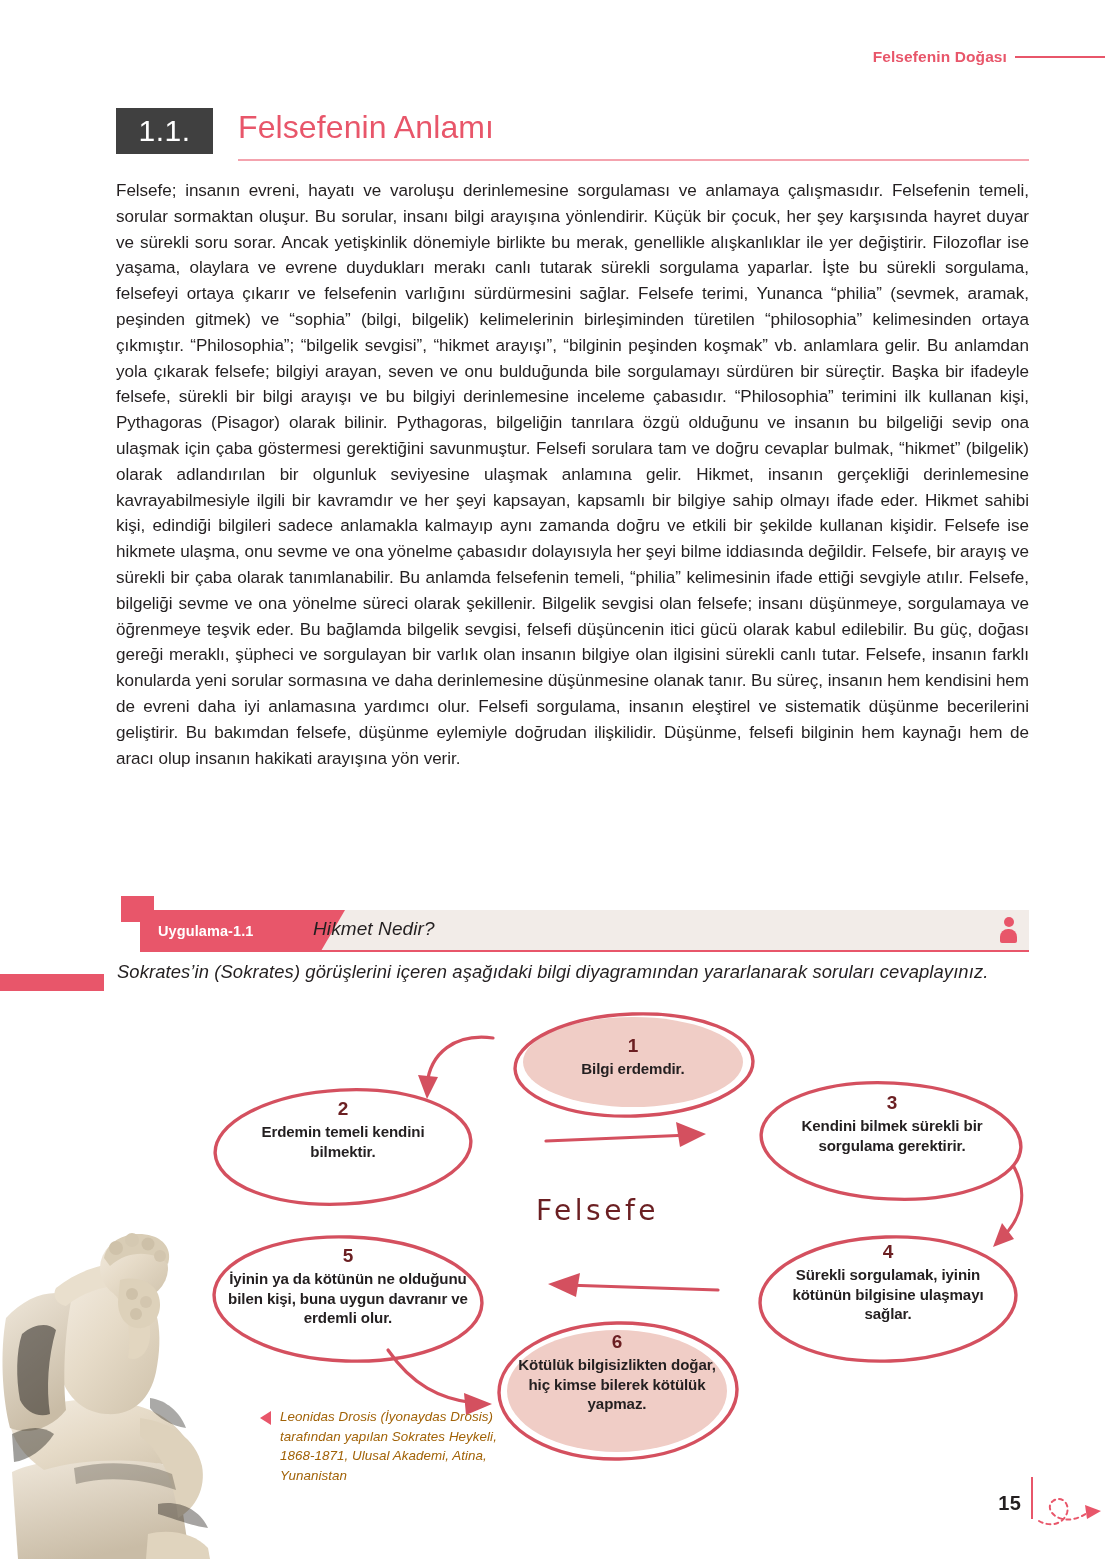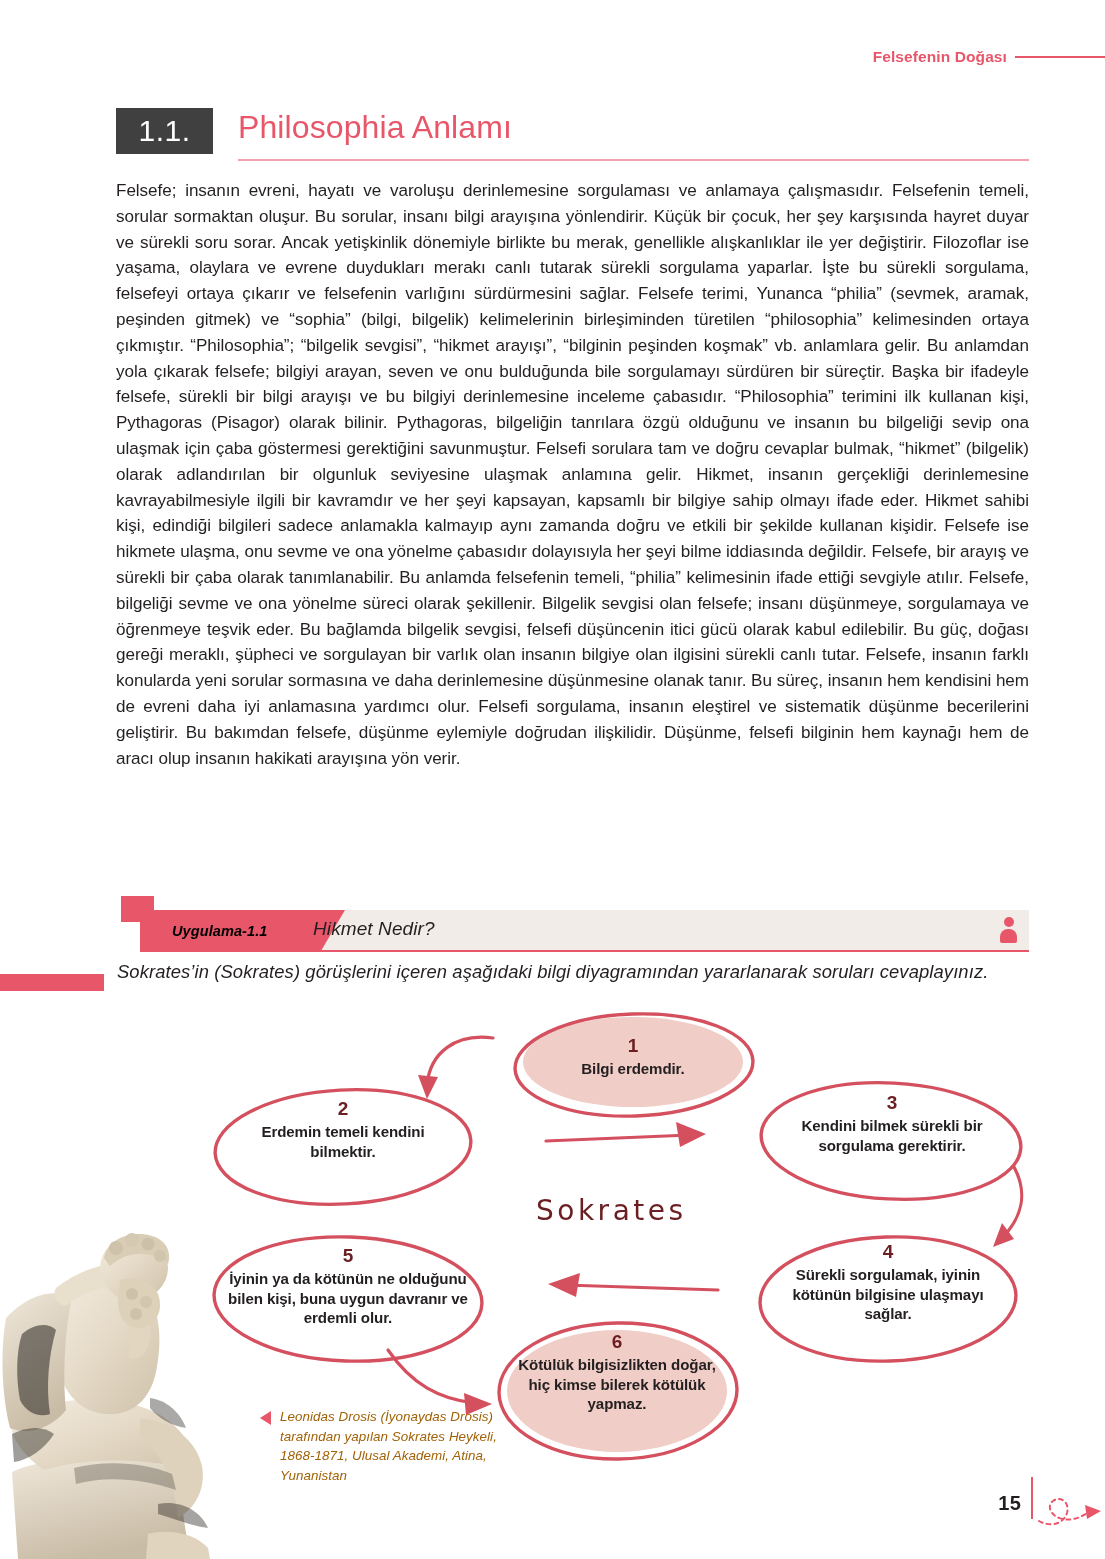--- a/index.html
+++ b/index.html
@@ -126,26 +126,25 @@
     left: 140px;
     top: 14px;
     width: 205px;
     height: 42px;
     background: #e8566a;
     clip-path: polygon(0 0, 100% 0, 88% 100%, 0 100%);
     display: flex;
     align-items: center;
   }
   .act-tab-label {
-    color: #000000;
+    color: #ffffff;
     font-size: 14.5px;
     font-weight: 700;
-    margin-left: 32px;
+    margin-left: 18px;
     letter-spacing: 0.1px;
-    font-style: italic;
   }
   .act-title {
     position: absolute;
     left: 313px;
     top: 22px;
     font-size: 19px;
     font-style: italic;
     color: #231f20;
     letter-spacing: 0.1px;
   }
@@ -289,21 +288,21 @@
 </head>
 <body>
 
 <div class="running-head">
   <span class="rh-text">Felsefenin Doğası</span>
   <span class="rh-rule"></span>
 </div>
 
 <div class="section-head">
   <div class="sec-num">1.1.</div>
-  <div class="sec-title">Philosophia Anlamı</div>
+  <div class="sec-title">Felsefenin Anlamı</div>
   <div class="sec-rule"></div>
 </div>
 
 <div class="body-copy">Felsefe; insanın evreni, hayatı ve varoluşu derinlemesine sorgulaması ve anlamaya çalışmasıdır. Felsefenin temeli, sorular sormaktan oluşur. Bu sorular, insanı bilgi arayışına yönlendirir. Küçük bir çocuk, her şey karşısında hayret duyar ve sürekli soru sorar. Ancak yetişkinlik dönemiyle birlikte bu merak, genellikle alışkanlıklar ile yer değiştirir. Filozoflar ise yaşama, olaylara ve evrene duydukları merakı canlı tutarak sürekli sorgulama yaparlar. İşte bu sürekli sorgulama, felsefeyi ortaya çıkarır ve felsefenin varlığını sürdürmesini sağlar. Felsefe terimi, Yunanca “philia” (sevmek, aramak, peşinden gitmek) ve “sophia” (bilgi, bilgelik) kelimelerinin birleşiminden türetilen “philosophia” kelimesinden ortaya çıkmıştır. “Philosophia”; “bilgelik sevgisi”, “hikmet arayışı”, “bilginin peşinden koşmak” vb. anlamlara gelir. Bu anlamdan yola çıkarak felsefe; bilgiyi arayan, seven ve onu bulduğunda bile sorgulamayı sürdüren bir süreçtir. Başka bir ifadeyle felsefe, sürekli bir bilgi arayışı ve bu bilgiyi derinlemesine inceleme çabasıdır. “Philosophia” terimini ilk kullanan kişi, Pythagoras (Pisagor) olarak bilinir. Pythagoras, bilgeliğin tanrılara özgü olduğunu ve insanın bu bilgeliği sevip ona ulaşmak için çaba göstermesi gerektiğini savunmuştur. Felsefi sorulara tam ve doğru cevaplar bulmak, “hikmet” (bilgelik) olarak adlandırılan bir olgunluk seviyesine ulaşmak anlamına gelir. Hikmet, insanın gerçekliği derinlemesine kavrayabilmesiyle ilgili bir kavramdır ve her şeyi kapsayan, kapsamlı bir bilgiye sahip olmayı ifade eder. Hikmet sahibi kişi, edindiği bilgileri sadece anlamakla kalmayıp aynı zamanda doğru ve etkili bir şekilde kullanan kişidir. Felsefe ise hikmete ulaşma, onu sevme ve ona yönelme çabasıdır dolayısıyla her şeyi bilme iddiasında değildir. Felsefe, bir arayış ve sürekli bir çaba olarak tanımlanabilir. Bu anlamda felsefenin temeli, “philia” kelimesinin ifade ettiği sevgiyle atılır. Felsefe, bilgeliği sevme ve ona yönelme süreci olarak şekillenir. Bilgelik sevgisi olan felsefe; insanı düşünmeye, sorgulamaya ve öğrenmeye teşvik eder. Bu bağlamda bilgelik sevgisi, felsefi düşüncenin itici gücü olarak kabul edilebilir. Bu güç, doğası gereği meraklı, şüpheci ve sorgulayan bir varlık olan insanın bilgiye olan ilgisini sürekli canlı tutar. Felsefe, insanın farklı konularda yeni sorular sormasına ve daha derinlemesine düşünmesine olanak tanır. Bu süreç, insanın hem kendisini hem de evreni daha iyi anlamasına yardımcı olur. Felsefi sorgulama, insanın eleştirel ve sistematik düşünme becerilerini geliştirir. Bu bakımdan felsefe, düşünme eylemiyle doğrudan ilişkilidir. Düşünme, felsefi bilginin hem kaynağı hem de aracı olup insanın hakikati arayışına yön verir.</div>
 
 <div class="activity">
   <div class="act-tab-notch"></div>
   <div class="act-bar"></div>
   <div class="act-tab">
     <span class="act-tab-label">Uygulama-1.1</span>
@@ -410,21 +409,21 @@
 <div class="bubble-text" style="left:227px; top:1245px; width:242px;">
   <span class="bubble-num">5</span>
   <span>İyinin ya da kötünün ne olduğunu bilen kişi, buna uygun davranır ve erdemli olur.</span>
 </div>
 
 <div class="bubble-text" style="left:512px; top:1331px; width:210px;">
   <span class="bubble-num">6</span>
   <span>Kötülük bilgisizlikten doğar, hiç kimse bilerek kötülük yapmaz.</span>
 </div>
 
-<div class="sokrates-script">Sokrates</div>
+<div class="sokrates-script">Felsefe</div>
 
 <div class="statue">
   <svg width="232" height="337" viewBox="0 0 232 337" xmlns="http://www.w3.org/2000/svg">
     <defs>
       <linearGradient id="marble" x1="0" y1="0" x2="1" y2="1">
         <stop offset="0%" stop-color="#f3ece1"></stop>
         <stop offset="45%" stop-color="#e6dbc8"></stop>
         <stop offset="100%" stop-color="#cfc2ab"></stop>
       </linearGradient>
       <linearGradient id="marble2" x1="0" y1="0" x2="0.4" y2="1">

